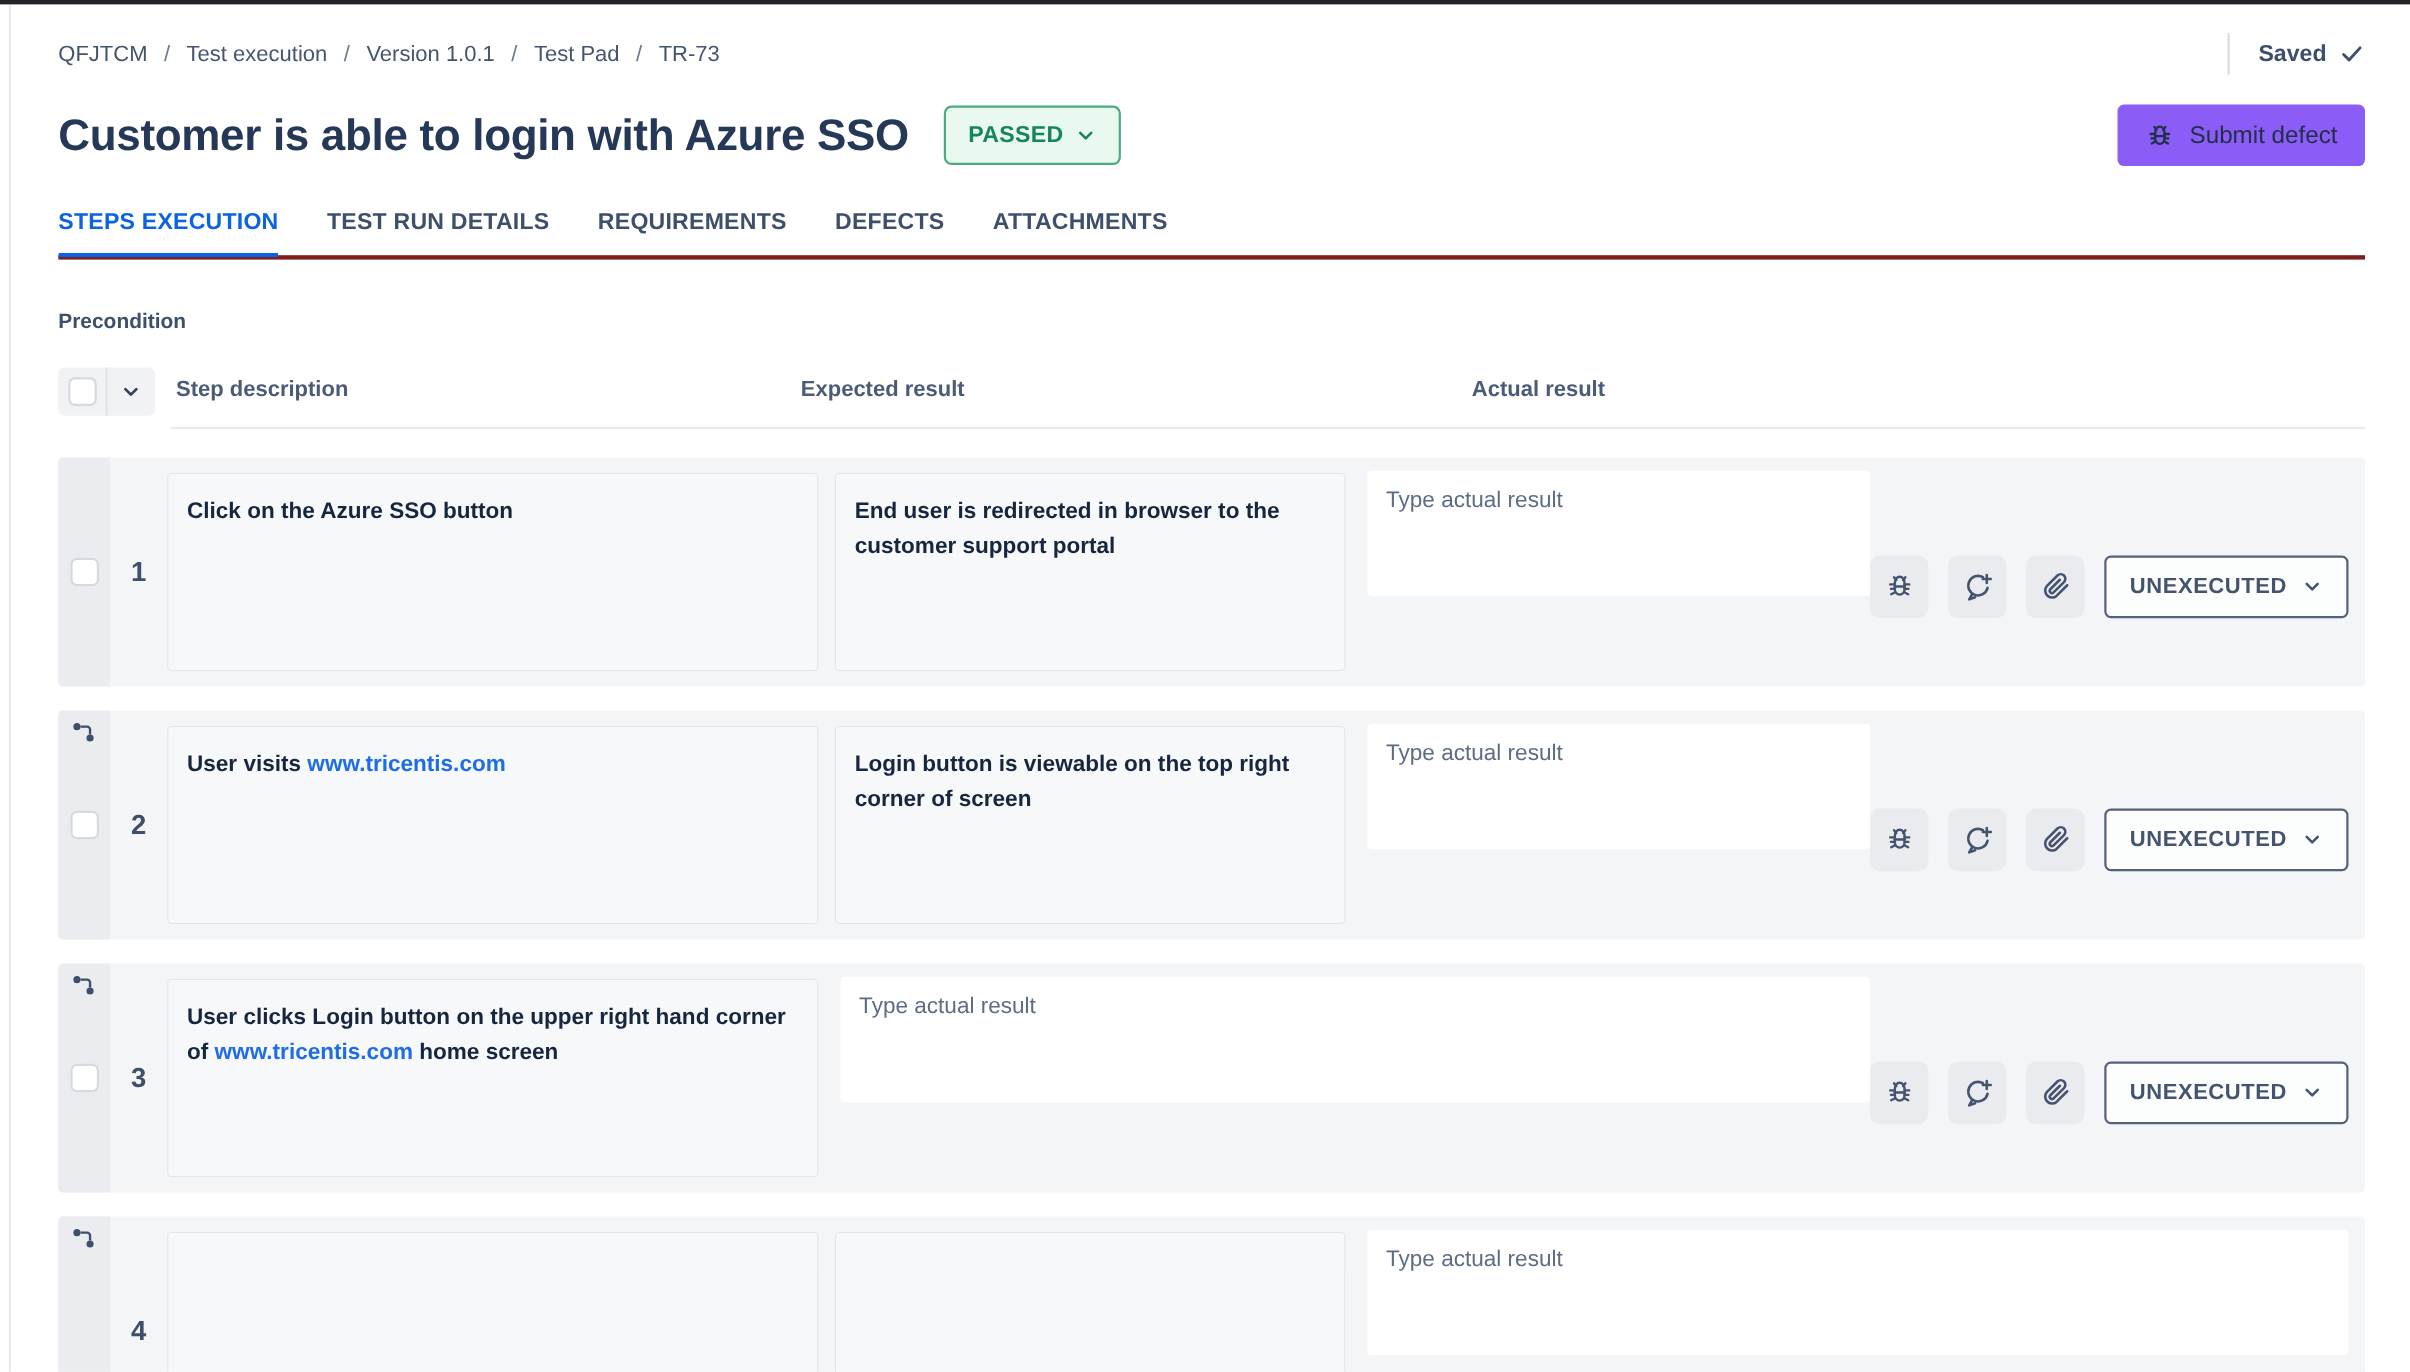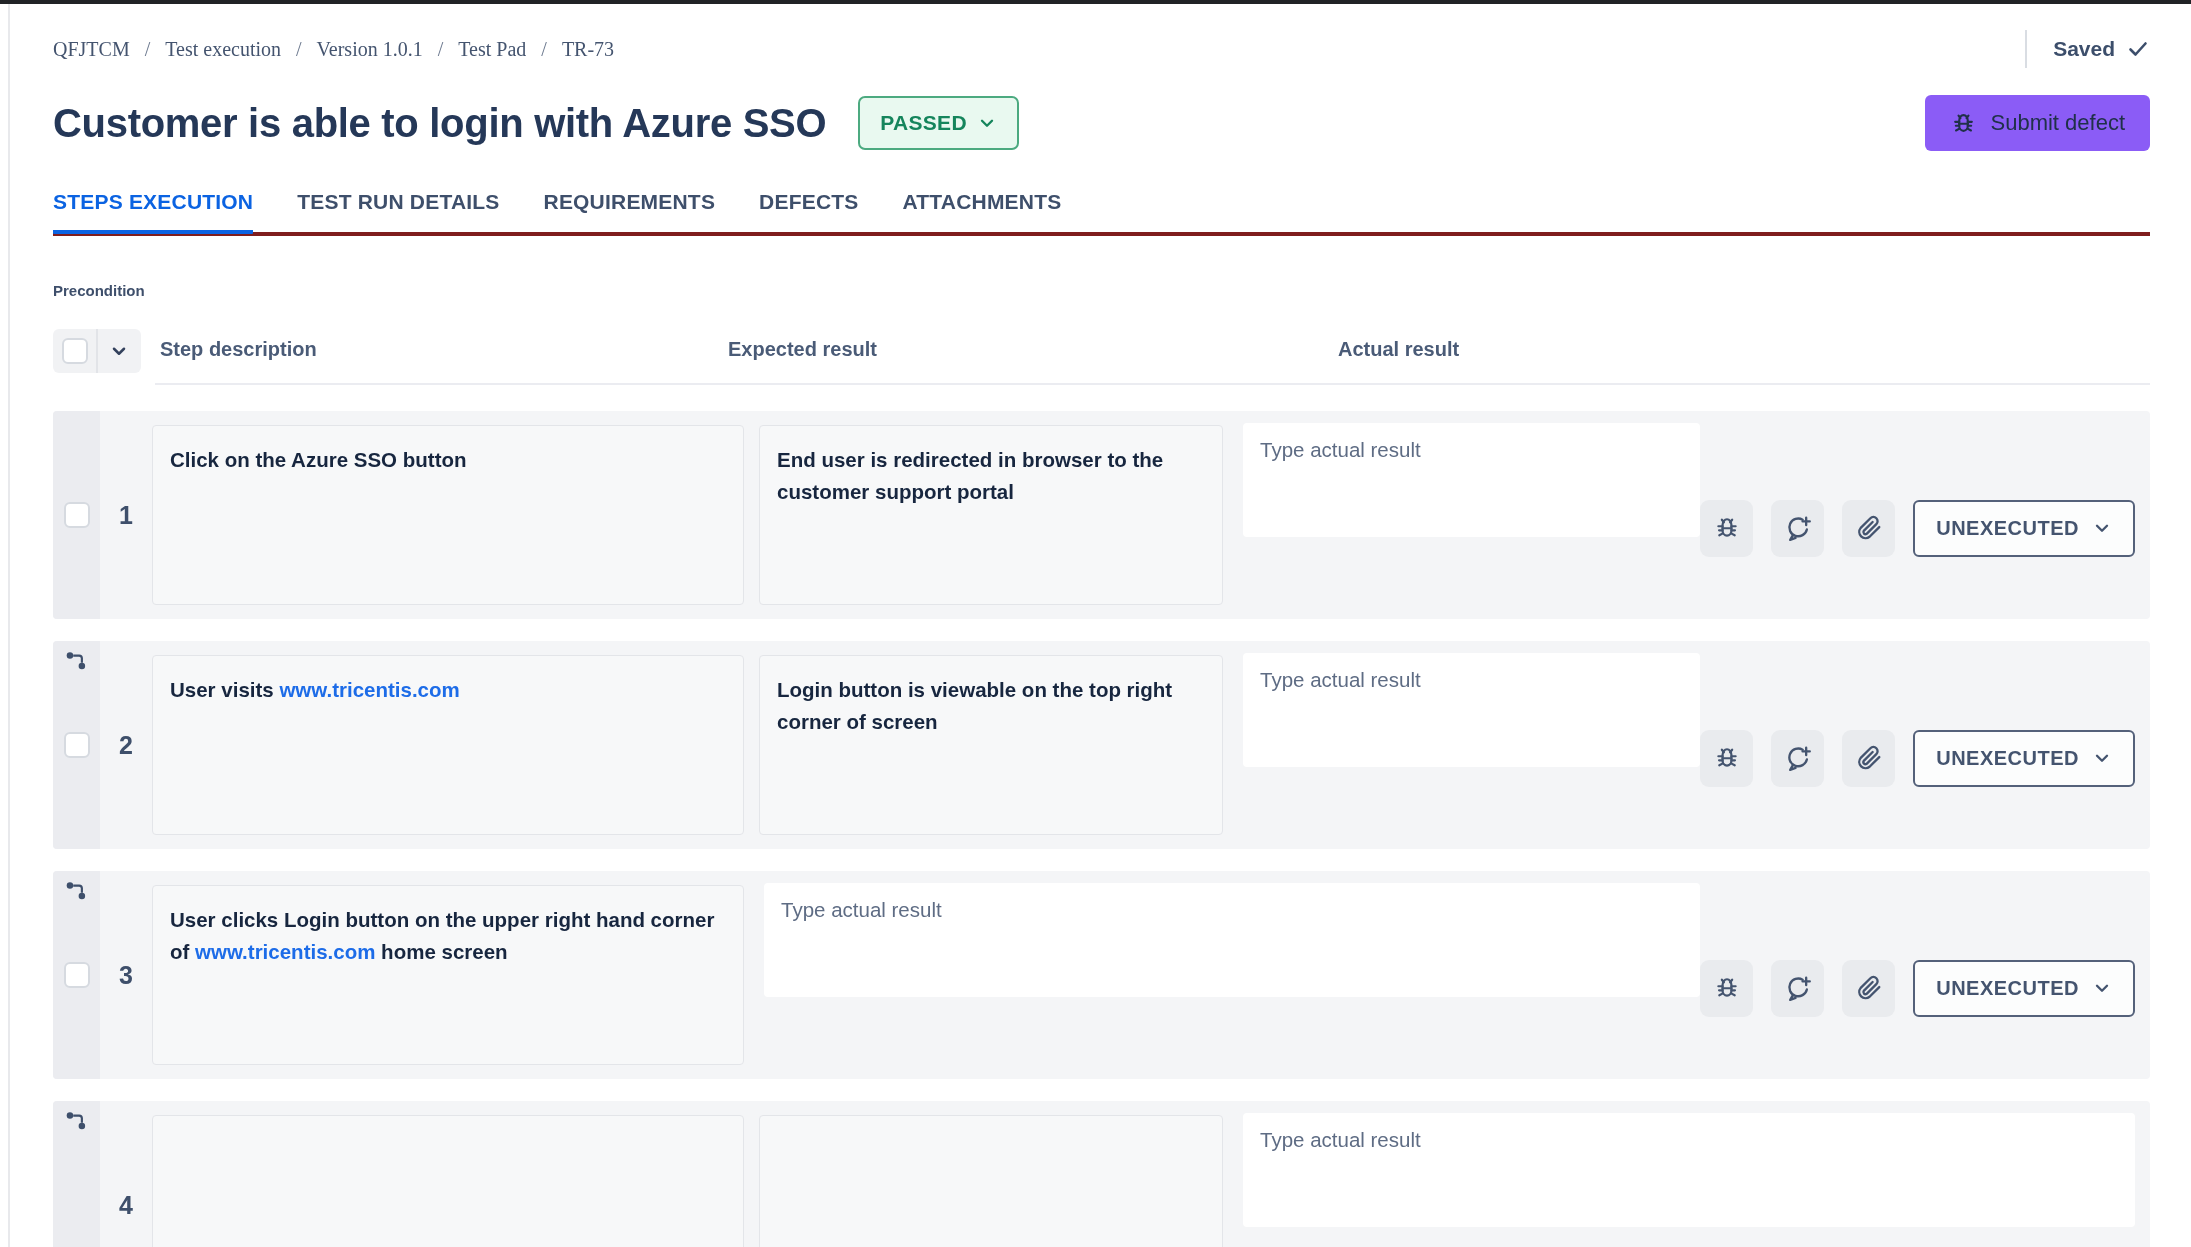--- a/index.html
+++ b/index.html
@@ -7,21 +7,21 @@
   body {
     width:2191px; height:1247px; overflow:hidden; position:relative;
     font-family:"Liberation Sans", sans-serif; color:#172B4D;
   }
   .topbar { position:absolute; top:0; left:0; right:0; height:4px; background:#212326; z-index:5; }
   .left-line { position:absolute; top:4px; bottom:0; left:8px; width:2px; background:#E8E9EC; }
   .content { position:absolute; left:53px; right:41px; top:4px; }
 
   
   .crumb-row { margin-top:26px; display:flex; align-items:center; }
-  .breadcrumb { display:flex; align-items:center; gap:15px; font-size:20px; color:#44546F;font-family:Liberation Serif, serif; }
+  .breadcrumb { display:flex; align-items:center; gap:15px; font-size:20px; color:#44546F; }
   .breadcrumb .sep { color:#6B788E; }
   .saved { margin-left:auto; display:flex; align-items:center; gap:11px;
            border-left:2px solid #D9DDE3; padding-left:26px; height:38px;
            font-size:21px; font-weight:700; color:#3C4E6B; }
   .saved svg { width:24px; height:24px; }
 
   
   .title-row { margin-top:26px; height:58px; display:flex; align-items:center; }
   .page-title { font-size:40px; font-weight:700; color:#253858; letter-spacing:-0.3px; }
   .status-badge { margin-left:32px; display:inline-flex; align-items:center; gap:10px;
@@ -34,21 +34,21 @@
     font-family:inherit; font-size:22px; color:#203049; cursor:pointer; }
   .submit-defect svg { width:27px; height:27px; }
 
   
   .tabs { margin-top:38px; display:flex; gap:44px; border-bottom:4px solid #7f1d1d; }
   .tab { font-size:21px; font-weight:600; letter-spacing:0.2px; color:#3E4F6B;
     padding-bottom:16px; margin-bottom:-2px; cursor:pointer; border-bottom:4px solid transparent; }
   .tab.active { color:#0B63E2; border-bottom-color:#0B63E2; border-radius:1px; }
 
   
-  .pre-label { margin-top:46px; font-size:15px; font-weight:700; color:#3E4F6B; }
+  .pre-label { margin-top:46px; font-size:19px; font-weight:700; color:#3E4F6B; }
   .pre-box { margin-top:14px; height:75px; background:#F5F6F8; border:1px solid #EEEFF2;
     border-radius:4px; padding:0 20px; display:flex; align-items:center;
     font-size:20.5px; color:#182940; }
 
   
   .tbl-header { margin-top:30px; position:relative; height:60px; }
   .select-group { position:absolute; left:0; top:0; width:88px; height:44px;
     background:#F1F2F4; border-radius:6px; display:flex; align-items:center; }
   .select-group .cb-wrap { width:44px; display:flex; justify-content:center; }
   .checkbox { width:26px; height:26px; background:#fff; border:2px solid #D6DAE0;

